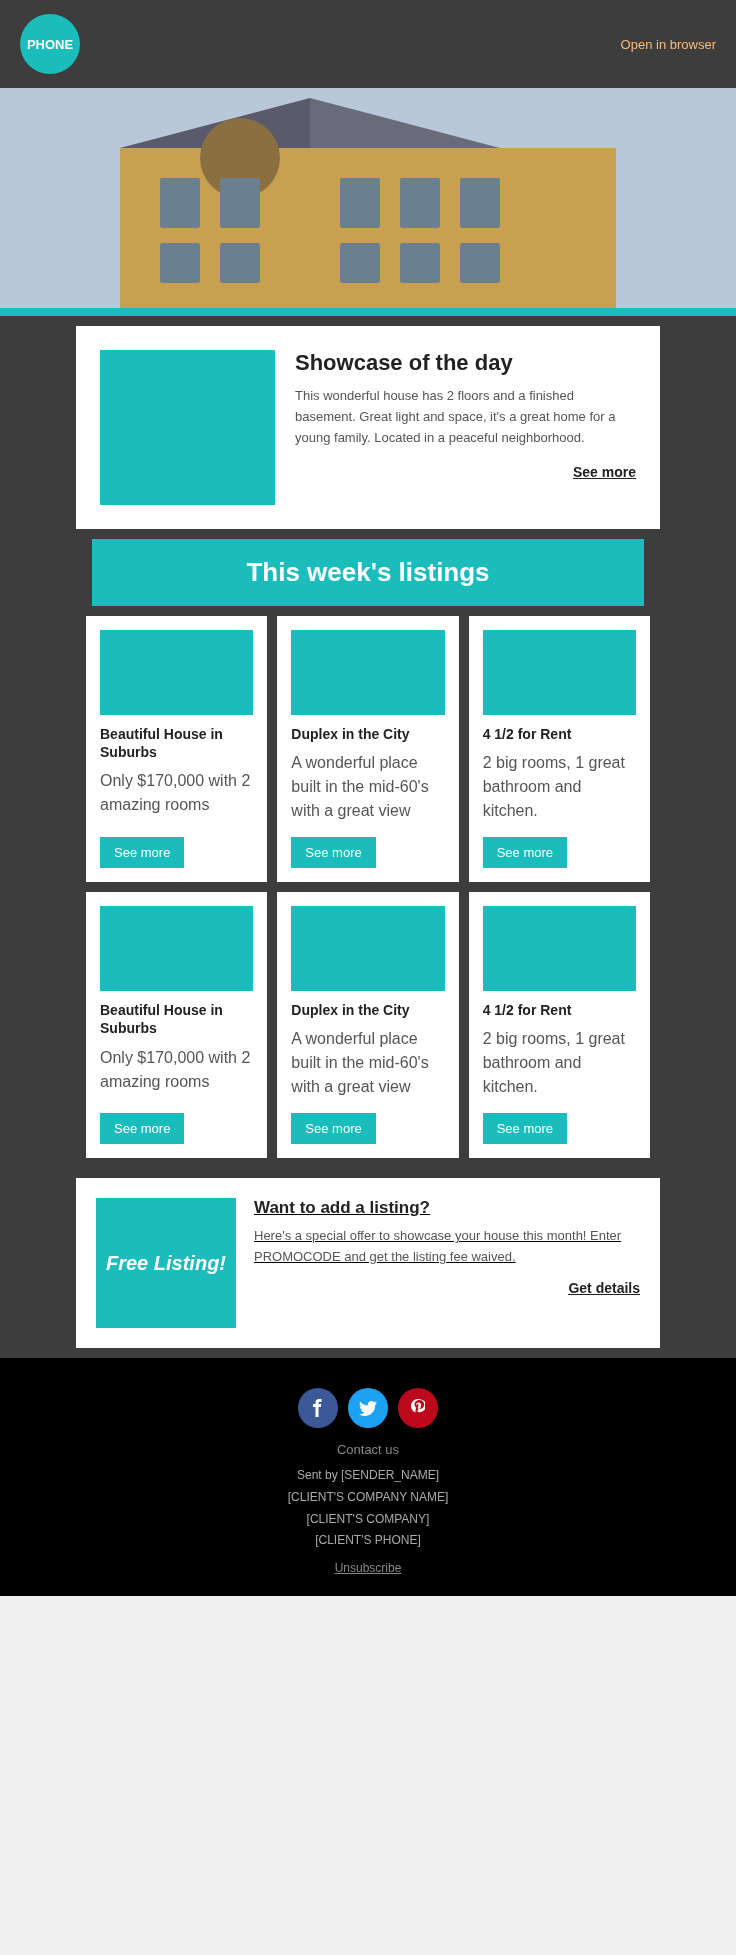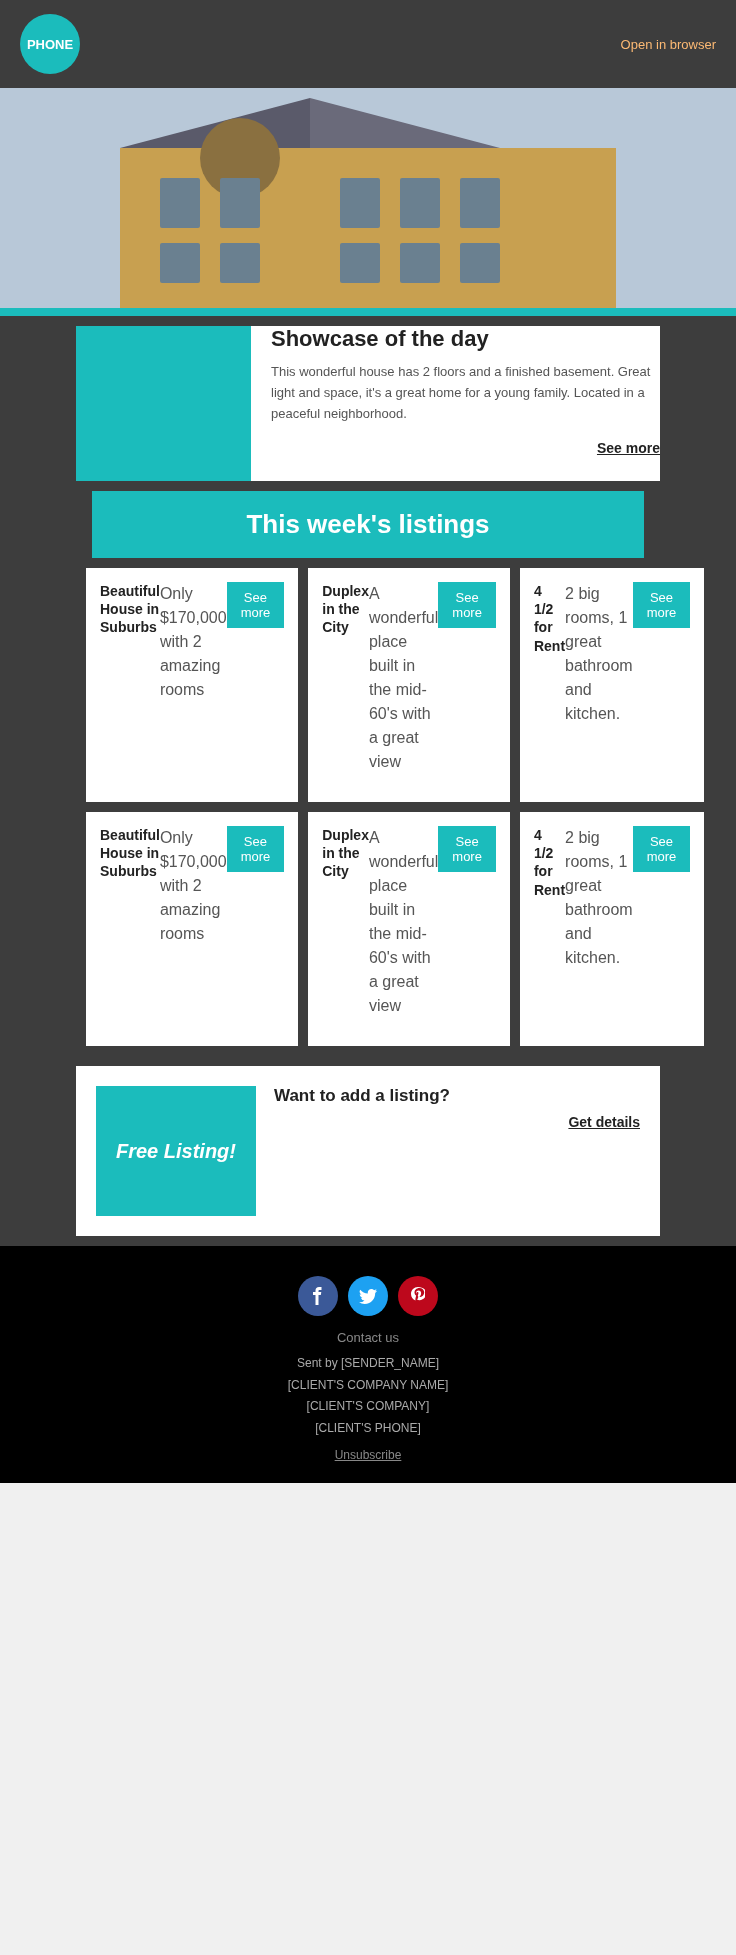--- a/index.html
+++ b/index.html
@@ -56,20 +56,21 @@
     }
     .teal-bar {
       height: 8px;
       background: #1bbcbc;
       width: 100%;
     }
     
     .showcase-section {
       background: white;
       margin: 0 76px;
+      padding: 24px;
       display: flex;
       gap: 20px;
       align-items: flex-start;
     }
     .showcase-image {
       width: 175px;
       height: 155px;
       background: #1bbcbc;
       flex-shrink: 0;
     }
@@ -115,21 +116,21 @@
       margin: 0 76px;
       padding: 10px;
       display: grid;
       grid-template-columns: 1fr 1fr 1fr;
       gap: 10px;
     }
     .listing-card {
       background: white;
       padding: 14px;
       display: flex;
-      flex-direction: row;
+      flex-direction: column;
     }
     .listing-image {
       width: 100%;
       height: 85px;
       background: #1bbcbc;
       margin-bottom: 10px;
     }
     .listing-title {
       font-size: 14px;
       font-weight: bold;
@@ -156,39 +157,40 @@
     
     .promo-section {
       background: white;
       margin: 0 76px;
       padding: 20px;
       display: flex;
       gap: 18px;
       align-items: flex-start;
     }
     .promo-image {
-      width: 160px;
+      width: 140px;
       height: 130px;
       background: #1bbcbc;
       flex-shrink: 0;
       display: flex;
       align-items: center;
       justify-content: center;
       padding: 10px;
     }
     .promo-image-text {
       color: white;
       font-style: italic;
       font-size: 20px;
       font-weight: bold;
       text-align: center;
       line-height: 1.3;
     }
     .promo-content {
       flex: 1;
+      text-decoration: underline;
     }
     .promo-title {
       font-size: 17px;
       font-weight: bold;
       color: #222;
       margin-bottom: 8px;
     }
     .promo-desc {
       font-size: 13px;
       color: #555;
@@ -351,20 +353,21 @@
       </div>
   </div>
 
   <div style="background:#3d3d3d; padding: 0 0 10px;">
     <div class="promo-section">
       <div class="promo-image">
         <span class="promo-image-text">Free Listing!</span>
       </div>
       <div class="promo-content">
         <div class="promo-title">Want to add a listing?</div>
+        <p class="promo-desc">Here's a special offer to showcase your house this month! Enter PROMOCODE and get the listing fee waived.</p>
         <span class="get-details-link">Get details</span>
       </div>
     </div>
   </div>
 
   <div class="footer">
     <div class="social-icons">
       <div class="social-icon social-facebook">
         <svg width="10" height="18" viewBox="0 0 10 18">
             <path d="M6.5 3H8.5V0H6C3.8 0 2.5 1.5 2.5 3.5V5H0V8H2.5V18H5.5V8H7.8L8.3 5H5.5V4C5.5 3.4 5.9 3 6.5 3Z" fill="white"></path>

